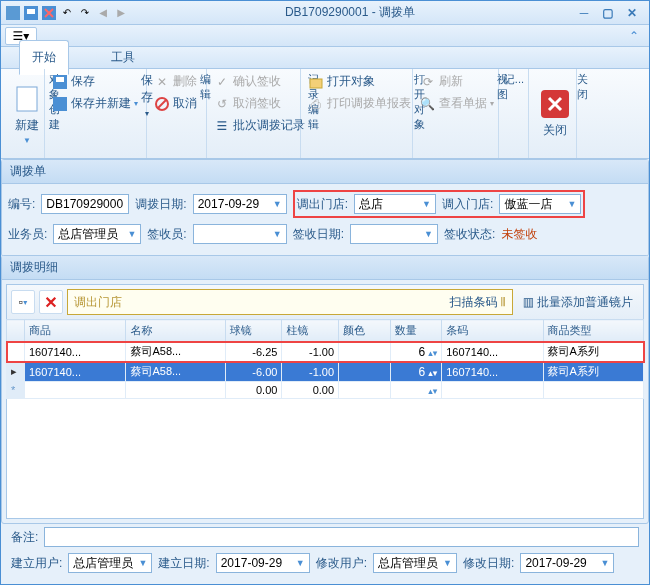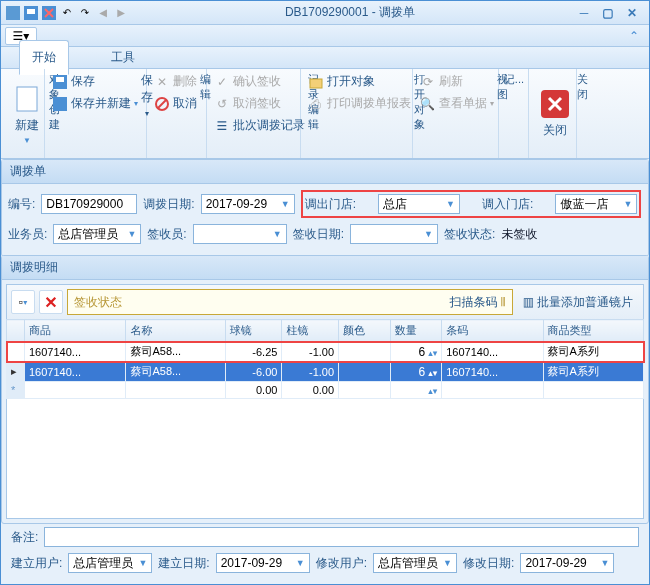--- a/index.html
+++ b/index.html
@@ -24,35 +24,35 @@
 .rbtn-sm{display:flex;align-items:center;gap:3px;padding:2px 3px;color:#2a5a8a;white-space:nowrap}
 .rbtn-sm .ico{width:16px;height:16px;display:flex;align-items:center;justify-content:center}
 .rcol{display:flex;flex-direction:column;justify-content:flex-start;gap:1px}
 .panel{margin:0;border:1px solid #a8c8e8;border-radius:3px;background:#e6f0fa}
 .panel-h{background:linear-gradient(#d8e8f8,#c4dcf4);padding:3px 8px;color:#2a5a8a;border-bottom:1px solid #a8c8e8}
 .panel-b{padding:6px}
 .form-row{display:flex;align-items:center;gap:6px;margin-bottom:6px}
 .fld-label{color:#2a5a8a;white-space:nowrap}
 .fld{border:1px solid #8ab4dc;background:#fff;height:20px;padding:0 4px;display:flex;align-items:center;justify-content:space-between}
 .fld .dd{color:#4a8fd4;font-size:9px;margin-left:4px}
-.hl-box{border:2px solid #e44;padding:2px;display:flex;align-items:center;gap:22px}
+.hl-box{border:2px solid #e44;padding:2px;display:flex;align-items:center;gap:6px}
 .toolbar{display:flex;align-items:center;gap:4px;padding:4px;border:1px solid #a8c8e8;border-bottom:none;background:linear-gradient(#f4f8fc,#e4eef8);margin:4px 4px 0 4px}
 .tbtn{width:24px;height:24px;border:1px solid #c8dcf0;background:#fff;display:flex;align-items:center;justify-content:center;border-radius:2px}
 .tbtn.del{color:#d22;font-weight:bold;font-size:16px}
 .scanbox{flex:1;height:26px;border:1px solid #c8a838;background:#fffef0;display:flex;align-items:center;padding:0 6px;color:#b89838}
 .tlink{color:#2a5a8a;padding:0 6px;display:flex;align-items:center;gap:3px}
 table{width:calc(100% - 8px);margin:0 4px;border-collapse:collapse;background:#fff;border:1px solid #a8c8e8}
 th{background:linear-gradient(#f4f8fc,#e0ecf8);border:1px solid #c8dcf0;padding:3px 4px;color:#2a5a8a;font-weight:normal;text-align:left;font-size:11px}
 td{border:1px solid #e0ecf8;padding:2px 4px;font-size:11px;white-space:nowrap;overflow:hidden}
 tr.sel td{background:#3a7ad4;color:#fff}
 tr.hl-row{outline:2px solid #e44;outline-offset:-1px}
 .num{text-align:right}
 .foot-row{display:flex;align-items:center;gap:6px;padding:3px 10px}
 svg{display:block}
-.readonly-val{color:#0f172a}
+.readonly-val{color:#c2410c}
 .grid-spacer{height:120px;background:#fff;border:1px solid #a8c8e8;border-top:none;margin:0 4px 4px 4px}
 </style>
 </head>
 <body>
 
 <div class="titlebar">
   <div class="tb-icons">
     <span class="tb-icon">
         <svg width="14" height="14">
           <rect width="14" height="14" fill="#5a9ad4"></rect>
@@ -226,21 +226,21 @@
     </div>
     <div class="rgroup-label">关闭</div>
   </div>
 </div>
 
 <div class="panel">
   <div class="panel-h">调拨单</div>
   <div class="panel-b">
     <div class="form-row">
       <span class="fld-label">编号:</span>
-      <div class="fld" style="width:96px">
+      <div class="fld" style="width:88px">
           <span>DB170929000</span>
         </div>
       <span class="fld-label">调拨日期:</span>
       <div class="fld" style="width:94px">
           <span>2017-09-29</span>
           <span class="dd">▼</span>
         </div>
       <div class="hl-box">
         <span class="fld-label">调出门店:</span>
         <div class="fld" style="width:82px">
@@ -279,21 +279,21 @@
 <div class="panel" style="margin-top:-2px">
   <div class="panel-h">调拨明细</div>
   <div>
     <div class="toolbar">
       <div class="tbtn">
           <span>▫</span>
           <span style="font-size:8px;color:#4a8fd4">▾</span>
         </div>
       <div class="tbtn del">✕</div>
       <div class="scanbox">
-          <span>签收状态</span>
+          <span>调出门店</span>
           <span style="margin-left:auto;color:#2a5a8a">扫描条码</span>
           <span style="margin-left:3px">⦀</span>
         </div>
       <div class="tlink">
           <span>▥</span>
           <span>批量添加普通镜片</span>
         </div>
     </div>
     <table>
       <tbody>

